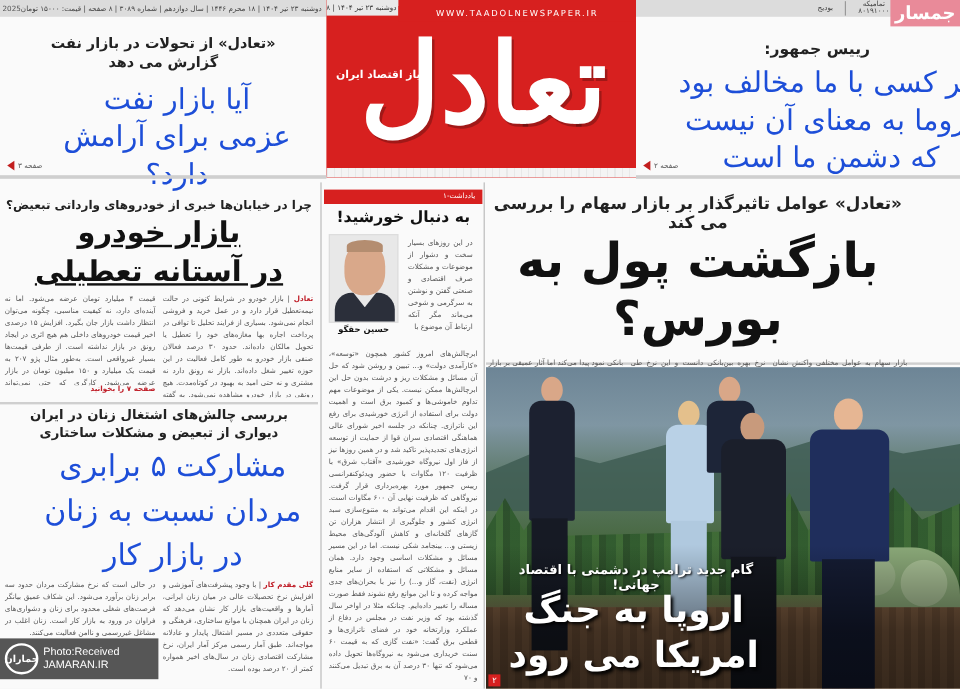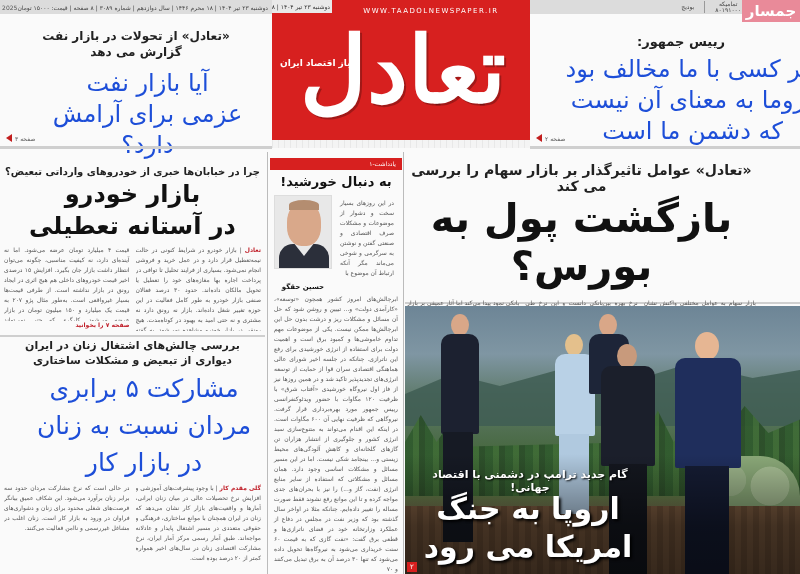--- a/index.html
+++ b/index.html
@@ -32,21 +32,21 @@
   .headline-lg { font-size: 24px; font-weight: normal; line-height: 31px; color: #1d4ed8; padding-left: 23px; }
   .page-ref { position: absolute; bottom: 6px; left: 6px; font-size: 6px; color: #555; display: flex; align-items: center; gap: 3px; direction: rtl; }
   .page-ref .arrow { width: 0; height: 0; border-top: 4px solid transparent; border-bottom: 4px solid transparent; border-right: 6px solid #c21e1e; }
 
   .hsep { position: absolute; height: 3px; background: #cfcfcf; }
   .vsep { position: absolute; width: 1px; background: #bbb; }
 
   
   .col-left { position: absolute; left: 0; top: 152px; width: 265px; height: 422px; direction: rtl; }
   .col-left .kicker-sm { text-align: center; font-size: 10px; font-weight: bold; margin-top: 14px; color: #222; }
-  .col-left .head-car { text-align: center; font-size: 24px; font-weight: bold; line-height: 30px; margin-top: 2px; }
+  .col-left .head-car { text-align: center; font-size: 24px; font-weight: bold; line-height: 30px; margin-top: 2px; text-decoration: underline; }
   .body-text { font-size: 6px; line-height: 10px; color: #555; text-align: justify; }
   .two-col { display: flex; gap: 6px; padding: 0 4px; margin-top: 4px; direction: rtl; }
   .two-col > div { flex: 1; }
   .label-red { color: #c0202a; font-weight: bold; }
   .more-red { color: #c0202a; font-weight: bold; font-size: 6px; }
 
   .women { position: absolute; left: 0; top: 338px; width: 265px; direction: rtl; text-align: center; }
   .women .kicker { font-size: 11px; line-height: 15px; }
   .women .headline-lg { font-size: 25px; line-height: 33px; margin-top: 4px; }
 
@@ -54,21 +54,21 @@
   .col-mid { position: absolute; left: 270px; top: 152px; width: 132px; height: 422px; direction: rtl; }
   .col-mid .bar { background: #d7201f; color: #fff; font-size: 6px; height: 12px; line-height: 12px; padding-right: 6px; margin-top: 6px; }
   .col-mid .title { font-size: 13px; font-weight: bold; text-align: center; margin-top: 4px; }
   .col-mid .row { display: flex; gap: 4px; margin-top: 6px; padding: 0 4px; }
   .col-mid .row .txt { flex: 1; }
   .portrait { width: 58px; height: 74px; background: #e8e8e8; border: 1px solid #ddd; position: relative; overflow: hidden; }
   .portrait .face { position: absolute; left: 12px; top: 6px; width: 34px; height: 44px; border-radius: 45% 45% 42% 42%; background: #d9a88a; }
   .portrait .hair { position: absolute; left: 14px; top: 4px; width: 30px; height: 10px; border-radius: 50% 50% 0 0; background: #b48d70; }
   .portrait .shirt { position: absolute; left: 4px; top: 48px; width: 50px; height: 30px; border-radius: 14px 14px 0 0; background: #2b2f3a; }
   .portrait .collar { position: absolute; left: 18px; top: 46px; width: 22px; height: 14px; background: #e9e9e9; clip-path: polygon(0 0,100% 0,50% 100%); }
-  .col-mid .author { font-size: 7px; font-weight: bold; text-align: center; margin-top: 14px; }
+  .col-mid .author { font-size: 7px; font-weight: bold; text-align: center; margin-top: 2px; }
   .col-mid .body-text { padding: 0 4px; margin-top: 3px; }
 
   
   .main { position: absolute; left: 405px; top: 152px; width: 353px; direction: rtl; text-align: center; }
   .main .kicker { font-size: 14px; margin-top: 10px; }
   .main .headline-xl { font-size: 40px; font-weight: bold; line-height: 48px; letter-spacing: -1px; }
   .main .cols { display: flex; gap: 6px; padding: 0 2px; margin-top: 8px; text-align: justify; }
   .main .cols > div { flex: 1; }
 
   
@@ -250,14 +250,21 @@
 
     <div class="gradient"></div>
     <div class="cap-kicker">گام جدید ترامپ در دشمنی با اقتصاد جهانی!</div>
     <div class="cap-head">
       <div>اروپا به جنگ</div>
       <div>امریکا می رود</div>
     </div>
     <div class="pgnum">۲</div>
   </div>
 
+  <div class="watermark">
+    <div class="wm-logo">جماران</div>
+    <div class="wm-text">
+      <div>Photo:Received</div>
+      <div>JAMARAN.IR</div>
+    </div>
+  </div>
 
 </div>
 
 </body></html>

